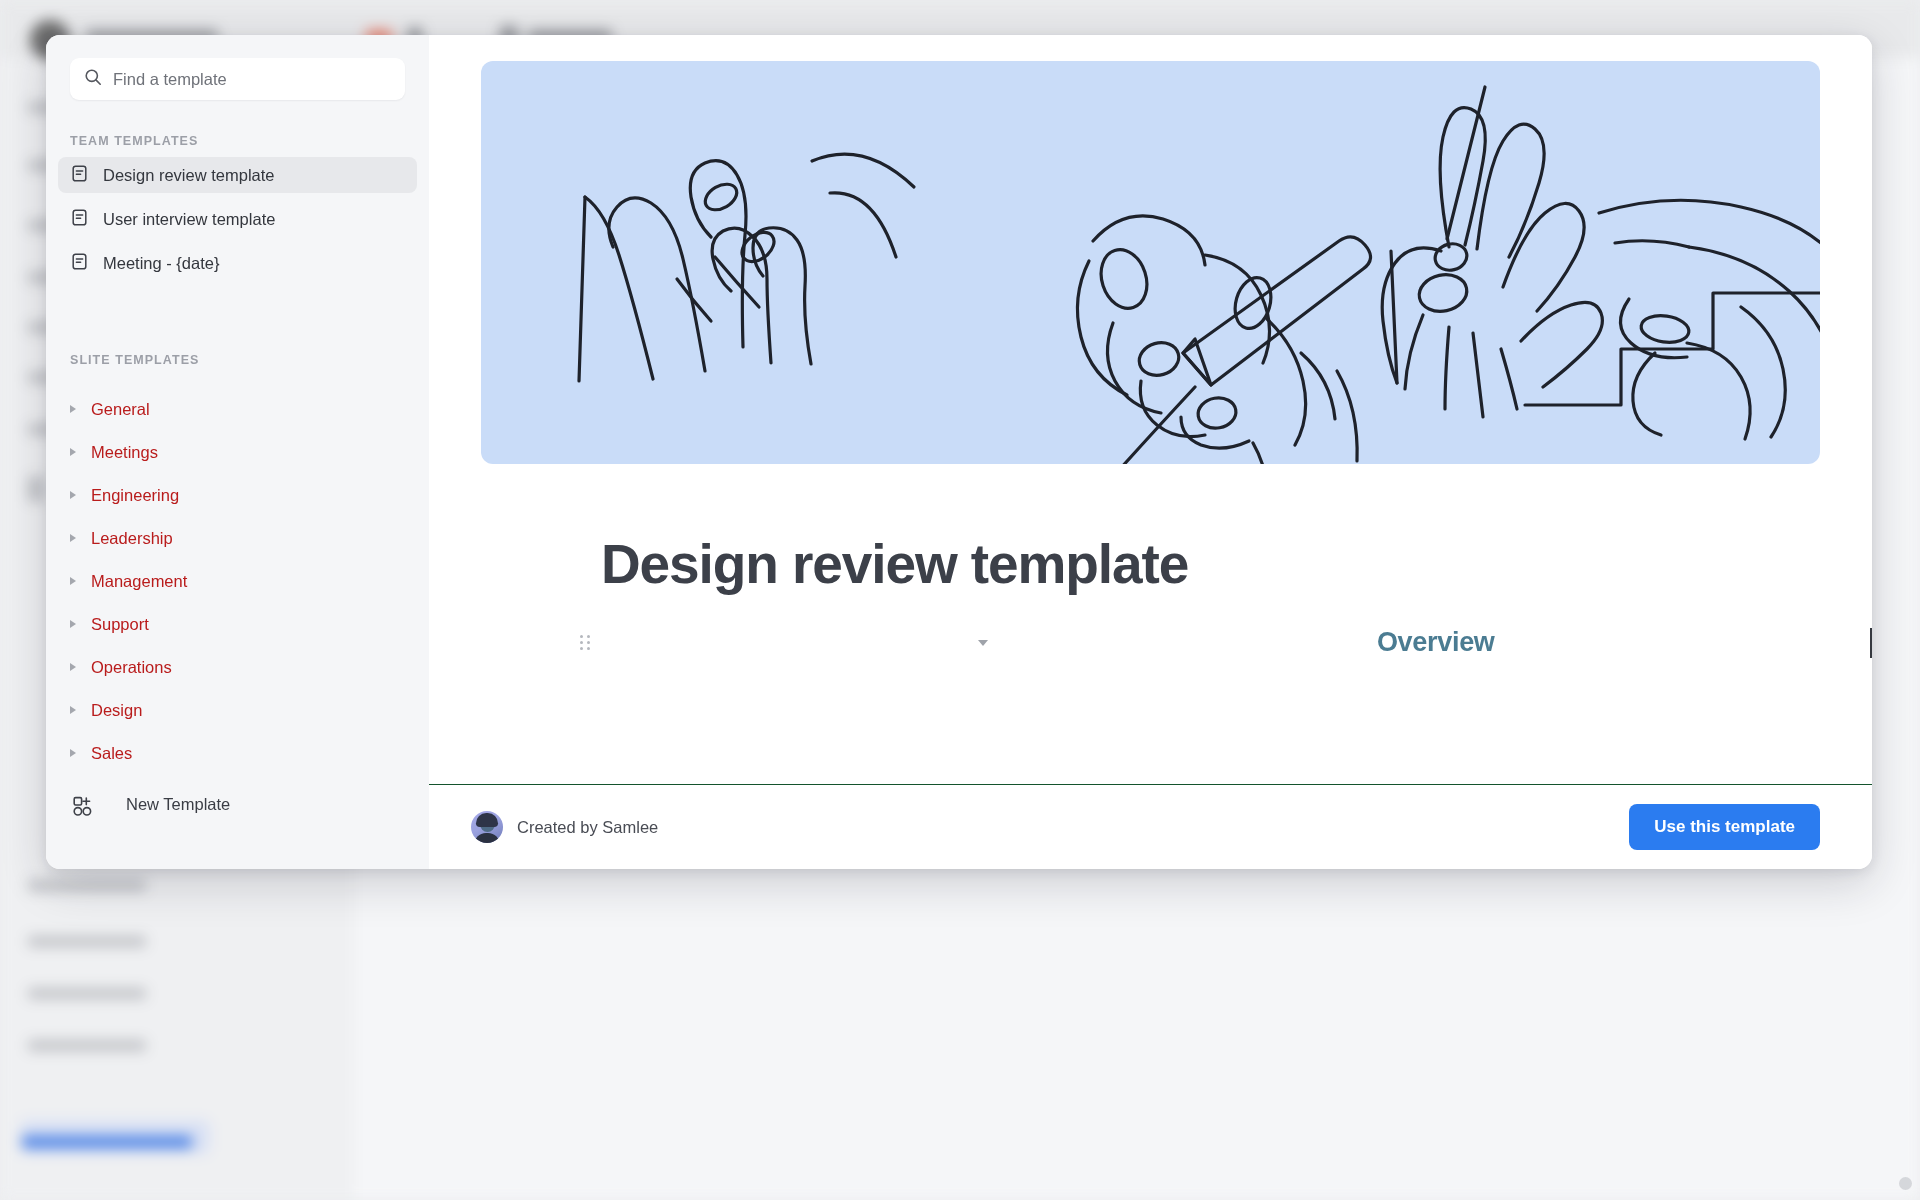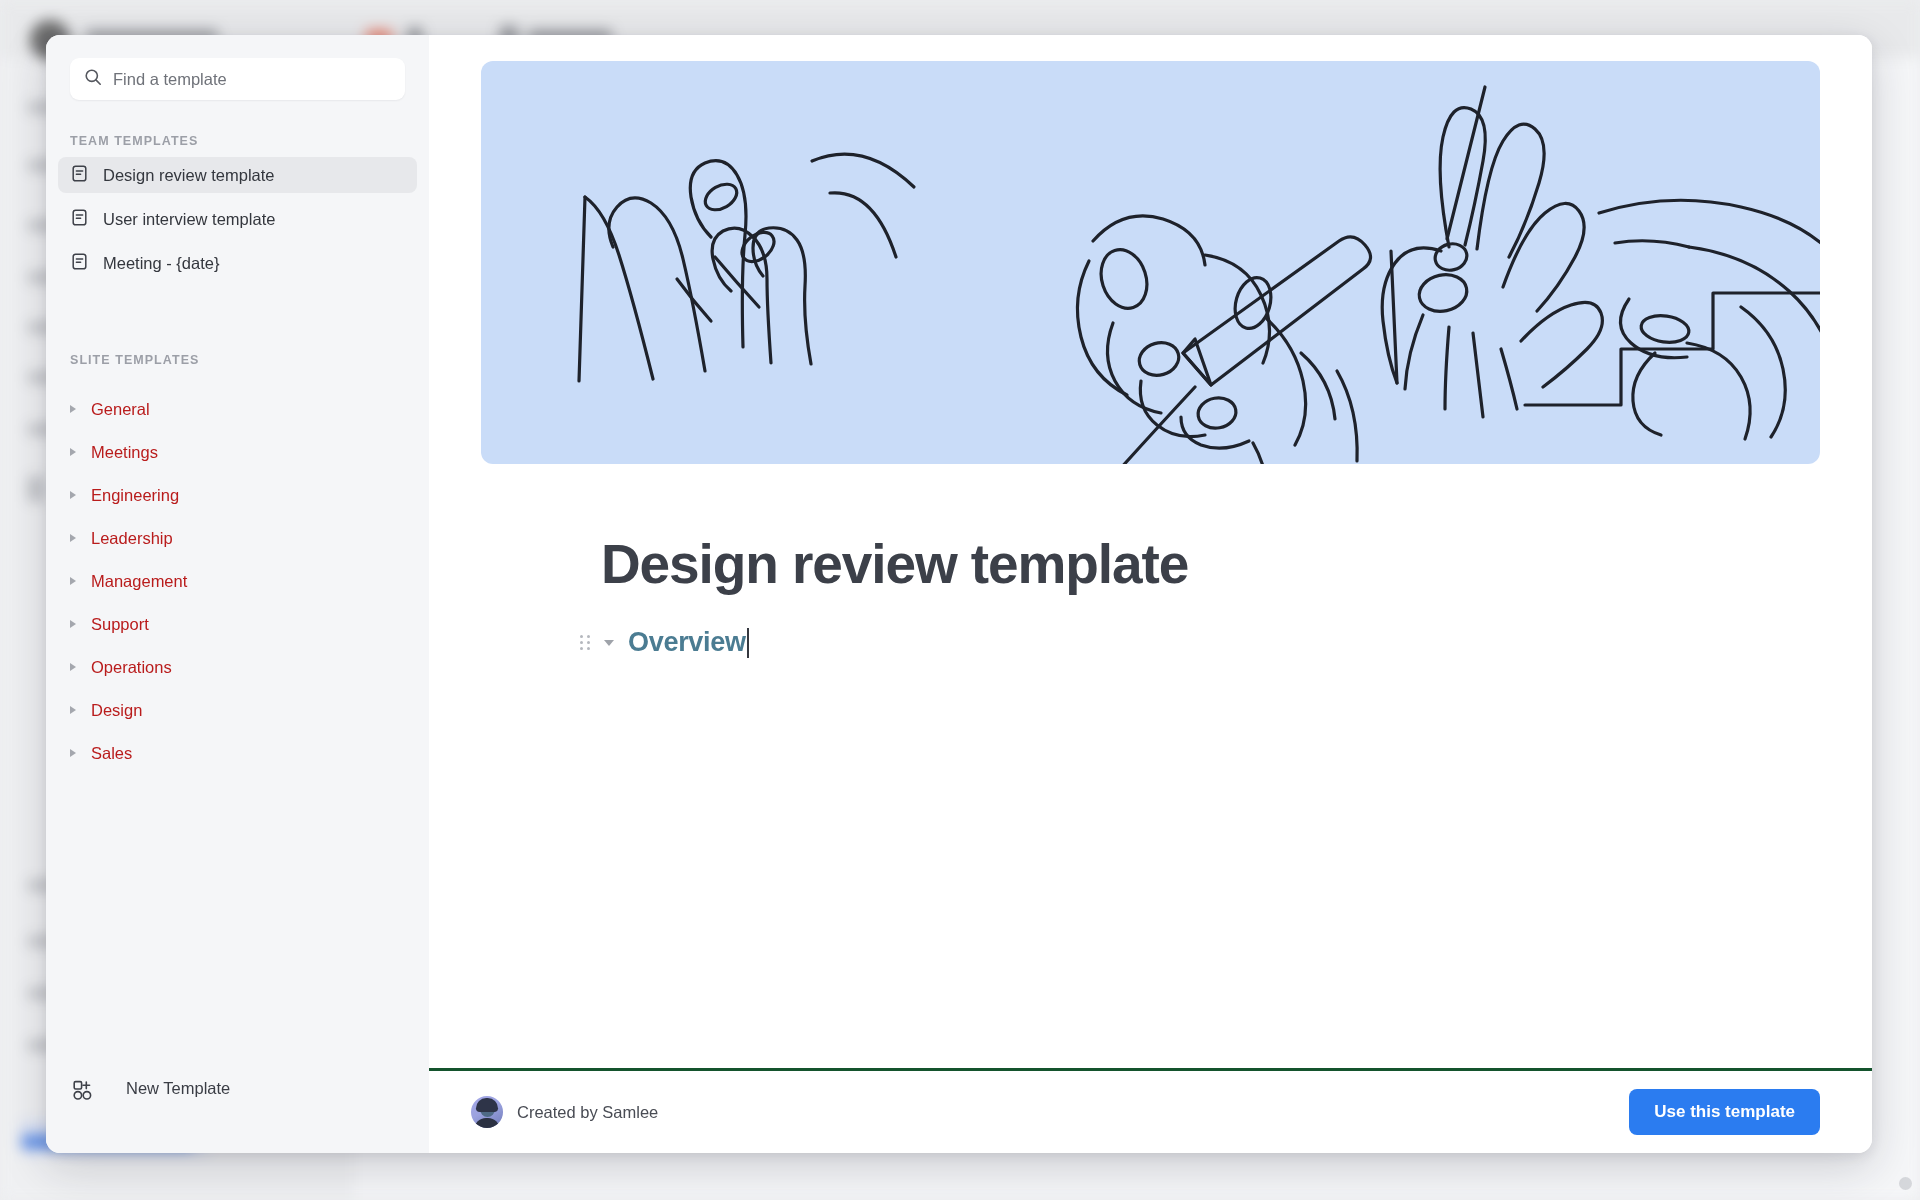--- a/index.html
+++ b/index.html
@@ -68,21 +68,21 @@
     background: #2F6FE4; border-radius: 3px;
   }
   .bg-main-block {
     position: absolute; background: #E6E7EA; border-radius: 5px;
   }
 
   
   .modal {
     position: absolute;
     left: 46px; top: 35px;
-    width: 1826px; height: 1118px;
+    width: 1826px; height: 834px;
     background: #FFFFFF;
     border-radius: 14px;
     box-shadow: 0 14px 46px rgba(25,30,45,.18), 0 3px 12px rgba(25,30,45,.10);
     display: flex;
     overflow: hidden;
   }
 
   
   .sidebar {
     width: 383px;
@@ -198,20 +198,21 @@
     font-size: 55px;
     font-weight: 700;
     color: #3C4049;
     letter-spacing: -1.1px;
     margin: 68px 0 0 172px;
   }
   .block-row {
     display: flex;
     align-items: center;
     margin: 31px 0 0 148px;
+    justify-content: space-between;
   }
   .drag-handle {
     width: 16px; height: 16px;
     display: grid;
     grid-template-columns: 4px 4px;
     grid-template-rows: 4px 4px 4px;
     gap: 2px 3px;
     align-content: center; justify-content: center;
     margin-right: 11px;
     cursor: grab;
@@ -240,21 +241,21 @@
     width: 2px; height: 30px;
     background: #35383F;
     vertical-align: -6px;
     margin-left: 1px;
   }
 
   
   .footer {
     flex: 0 0 auto;
     height: 85px;
-    border-top: 3px solid #14532d;
+    border-top: 1px solid #14532d;
     display: flex;
     align-items: center;
     padding: 0 52px 0 42px;
   }
   .author { display: flex; align-items: center; }
   .avatar {
     width: 32px; height: 32px; border-radius: 50%;
     background: linear-gradient(150deg, #A5A8E8 0%, #9BA2DF 45%, #6E7AB8 100%);
     position: relative;
     overflow: hidden;

